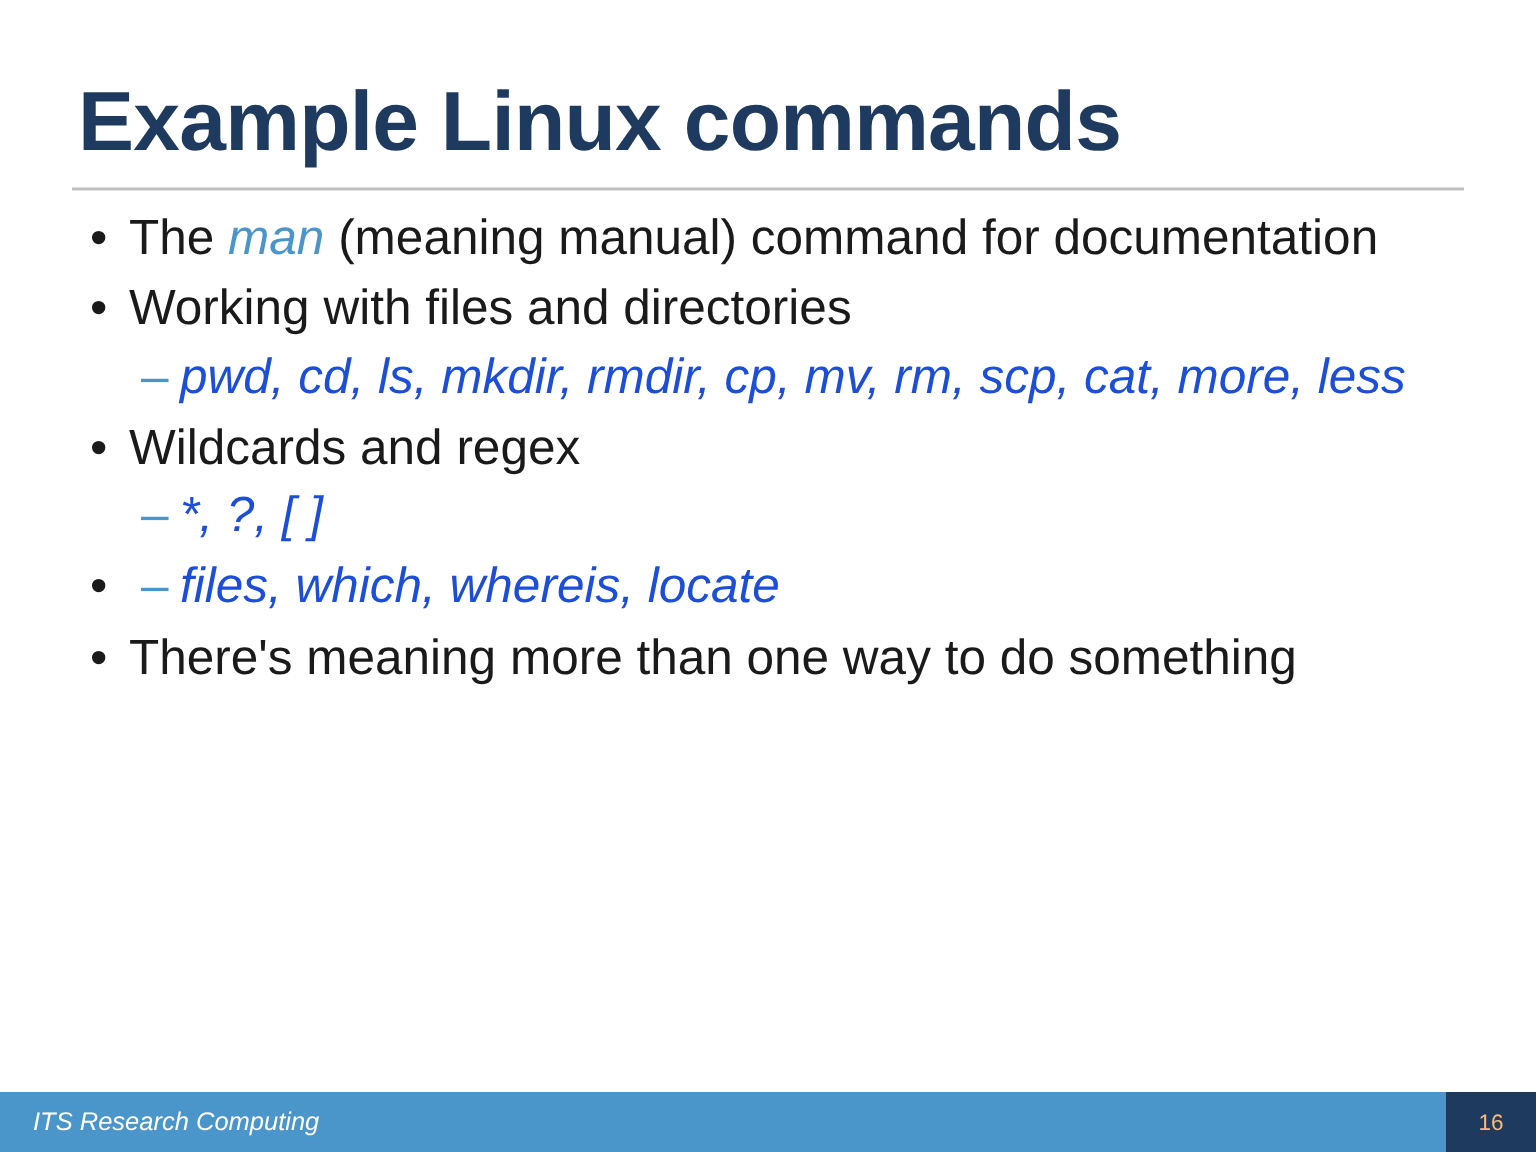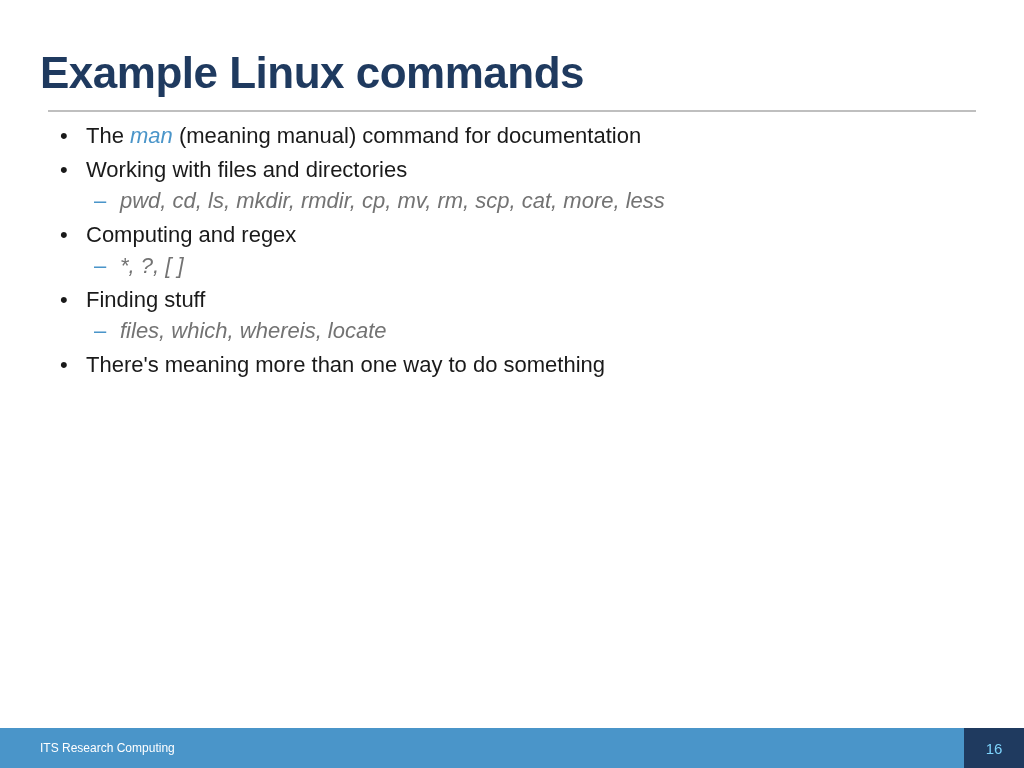--- a/index.html
+++ b/index.html
@@ -1,56 +1,55 @@
 <!DOCTYPE html>
 <html><head>
   <meta charset="utf-8">
   <style>
     * { margin: 0; padding: 0; box-sizing: border-box; }
     html, body { width: 1024px; height: 768px; font-family: Arial, Helvetica, sans-serif; background: #fff; overflow: hidden; }
     .slide { position: relative; width: 1024px; height: 768px; background: #fff; }
-    .title { color: #1f3a5f; font-size: 44px; font-weight: 700; padding: 48px 0 12px 40px; letter-spacing: -0.5px; }
+    .title { color: #1f3a5f; font-size: 56px; font-weight: 700; padding: 48px 0 12px 52px; letter-spacing: -0.5px; }
     .divider { border: none; border-top: 2px solid #bfbfbf; margin: 0 48px 10px 48px; }
-    .content { padding: 0 52px; font-size: 22px; color: #1a1a1a; line-height: 1.25; }
+    .content { padding: 0 52px; font-size: 33px; color: #1a1a1a; line-height: 1.25; }
     ul.level1 { list-style: none; }
     ul.level1 > li { position: relative; padding-left: 34px; margin-bottom: 6px; }
     ul.level1 > li::before { content: "•"; position: absolute; left: 8px; top: 0; color: #1a1a1a; }
     ul.level2 { list-style: none; margin-top: 4px; }
-    ul.level2 > li { position: relative; padding-left: 34px; margin-bottom: 4px; font-style: italic; color: #737373; }
+    ul.level2 > li { position: relative; padding-left: 34px; margin-bottom: 4px; font-style: italic; color: #1d4ed8; }
     ul.level2 > li::before { content: "–"; position: absolute; left: 8px; top: 0; color: #4a95c9; font-style: normal; }
     .emph { color: #4a95c9; font-style: italic; }
     .footer { position: absolute; bottom: 0; left: 0; width: 100%; height: 40px; background: #4a95c9; display: flex; align-items: center; justify-content: space-between; }
-    .footer-label { color: #fff; font-size: 12px; padding-left: 40px; }
-    .page-number { background: #1f3a5f; color: #7dd3fc; height: 40px; width: 60px; display: flex; align-items: center; justify-content: center; font-size: 15px; }
+    .footer-label { color: #fff; font-size: 17px; padding-left: 22px; font-style: italic; }
+    .page-number { background: #1f3a5f; color: #fdba74; height: 40px; width: 60px; display: flex; align-items: center; justify-content: center; font-size: 15px; }
   </style>
 </head>
 <body>
 
 <div class="slide">
   <h1 class="title">Example Linux commands</h1>
   <hr class="divider">
   <div class="content">
     <ul class="level1">
       <li>
         <span>The </span><span class="emph">man</span><span> (meaning manual) command for documentation</span>
       </li>
       <li>
         <span>Working with files and directories</span>
         <ul class="level2">
           <li>pwd, cd, ls, mkdir, rmdir, cp, mv, rm, scp, cat, more, less</li>
         </ul>
       </li>
       <li>
-        <span>Computing and regex</span>
+        <span>Wildcards and regex</span>
         <ul class="level2">
           <li>*, ?, [ ]</li>
         </ul>
       </li>
       <li>
-        <span>Finding stuff</span>
         <ul class="level2">
           <li>files, which, whereis, locate</li>
         </ul>
       </li>
       <li>
         <span>There's meaning more than one way to do something</span>
       </li>
     </ul>
   </div>
   <div class="footer">

